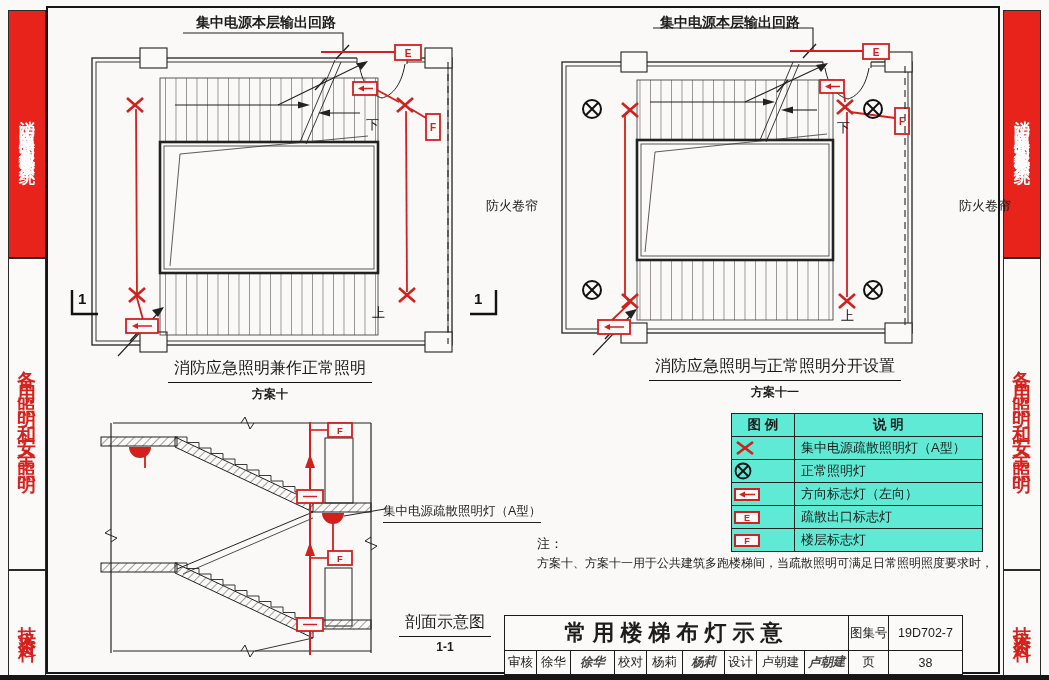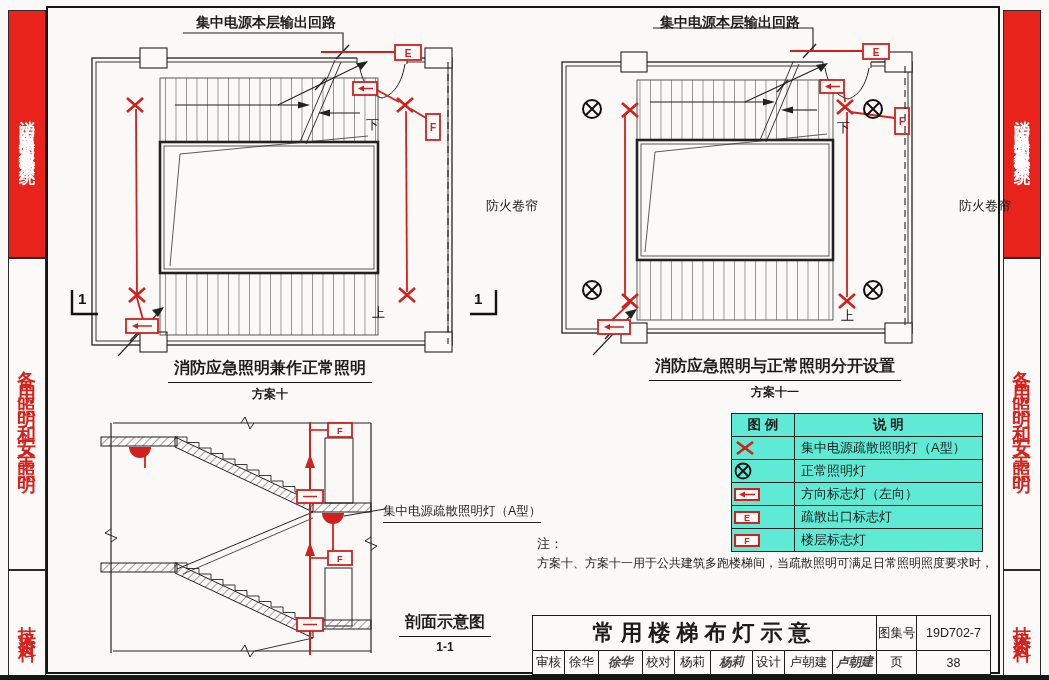--- a/index.html
+++ b/index.html
@@ -16,21 +16,21 @@
   .v-text{writing-mode:vertical-rl;text-orientation:upright;font-weight:bold;line-height:1;}
   .sb-red{background:#e8231b;}
   .sb-red .v-text{color:#fff;font-size:16px;letter-spacing:4px;}
   .sb-white{background:#fbfaf8;}
   .sb-white .v-text{color:#d6221c;}
   .sb-backup .v-text{font-size:19px;letter-spacing:13px;}
   .sb-tech .v-text{font-size:18px;letter-spacing:6px;}
   
   .dwg-label{font-size:14px;font-weight:bold;white-space:nowrap;}
   .caption{text-align:center;white-space:nowrap;}
-  .caption .cap-main{display:inline-block;font-size:16px;font-weight:bold;
+  .caption .cap-main{display:inline-block;font-size:16px;font-weight:normal;
                      border-bottom:1.5px solid #161616;padding:0 6px 3px;}
   .caption .cap-scheme{font-size:12px;font-weight:bold;margin-top:3px;}
   .small-label{font-size:13px;white-space:nowrap;margin-left:23px;}
   .leader-label{font-size:12.5px;white-space:nowrap;border-bottom:1px solid #222;padding-bottom:2px;}
   
   #legend{border-collapse:collapse;background:#5eead4;}
   #legend td{border:1.6px solid #222;font-size:13px;padding:1px 6px;height:20px;}
   #legend td.sym{width:58px;text-align:center;padding:1px 2px;}
   #legend td.hdr{text-align:center;font-weight:bold;font-size:13.5px;}
   
@@ -463,21 +463,21 @@
       <td>楼层标志灯</td>
     </tr>
   </tbody>
     </table>
 
   <div id="notes" class="abs" style="left:537px;top:534px;">
     <div style="font-size:13px;">注：</div>
     <div>方案十、方案十一用于公共建筑多跑楼梯间，当疏散照明可满足日常照明照度要求时，</div>
   </div>
 
-  <table id="titleblock" class="abs" style="left:532px;top:615px;width:458px;">
+  <table id="titleblock" class="abs" style="left:504px;top:615px;width:458px;">
     <colgroup>
       <col style="width:32px">
         <col style="width:34px">
         <col style="width:44px">
       <col style="width:32px">
         <col style="width:36px">
         <col style="width:42px">
       <col style="width:32px">
         <col style="width:48px">
         <col style="width:44px">

